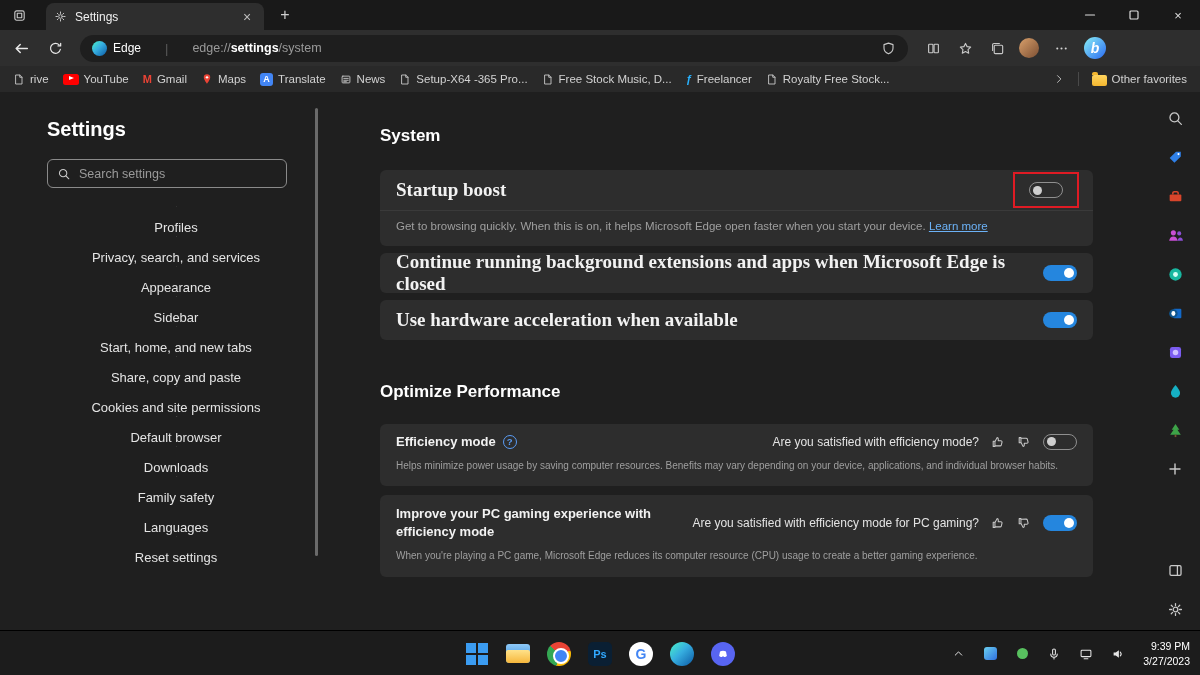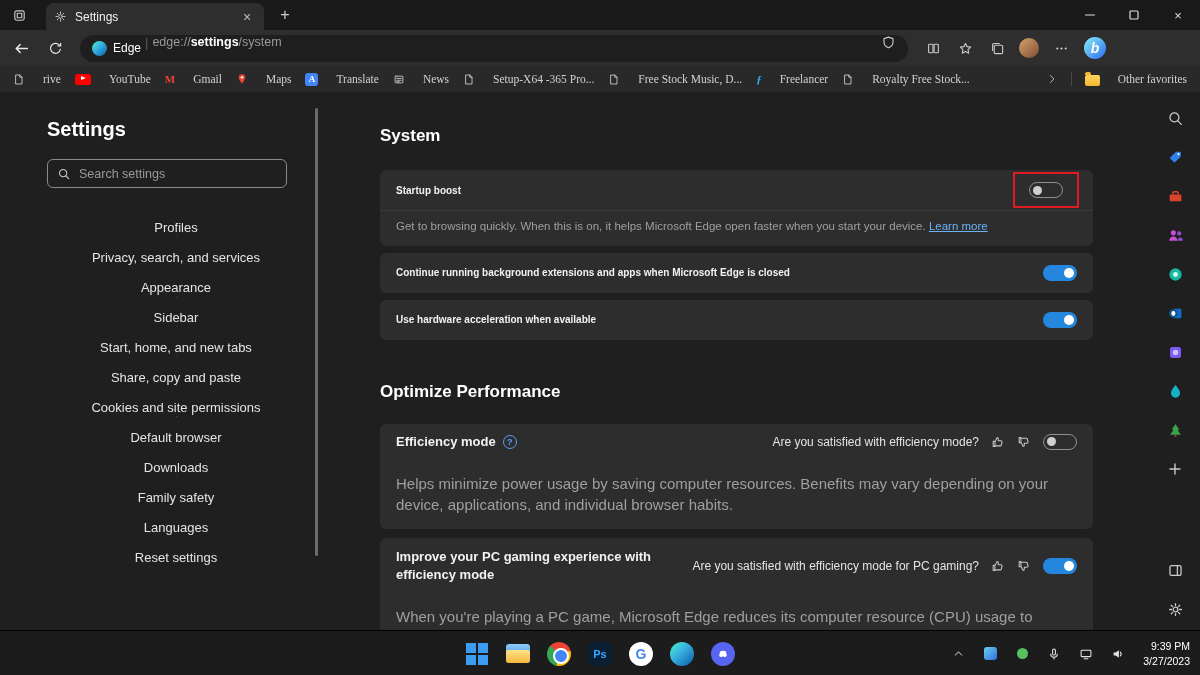--- a/index.html
+++ b/index.html
@@ -13,37 +13,37 @@
   .tab { margin-left:46px; width:218px; height:27px; background:#2e2e2e; border-radius:8px 8px 0 0; display:flex; align-items:center; padding:0 8px; gap:8px; }
   .tab-label { flex:1; font-size:12px; color:#f0f0f0; white-space:nowrap; overflow:hidden; }
   .tab-close { color:#bdbdbd; font-size:14px; width:18px; height:18px; display:flex; align-items:center; justify-content:center; border-radius:3px; }
   .newtab { margin-left:8px; margin-bottom:4px; width:26px; height:22px; color:#cfcfcf; font-size:16px; display:flex; align-items:center; justify-content:center; border-radius:4px; }
   .win-controls { margin-left:auto; display:flex; height:30px; align-self:flex-start; }
   .wbtn { width:44px; height:30px; display:flex; align-items:center; justify-content:center; color:#dddddd; font-size:13px; }
 
   
   .toolbar { height:36px; background:#2e2e2e; display:flex; align-items:center; padding:0 6px; gap:4px; }
   .navbtn { width:30px; height:28px; display:flex; align-items:center; justify-content:center; border-radius:4px; }
-  .addr { flex:1; max-width:828px; height:27px; margin:4px 6px; background:#1e1e1e; border-radius:14px; display:flex; padding:0 12px; gap:4px; }
+  .addr { flex:1; max-width:828px; height:27px; margin:4px 6px; background:#1e1e1e; border-radius:14px; display:flex; align-items:center; padding:0 12px; gap:24px; }
   .addr-brand { display:flex; align-items:center; gap:6px; font-size:12px; color:#ffffff; }
   .edge-logo { width:15px; height:15px; border-radius:50%; background:linear-gradient(135deg,#4af2c8 0%,#36aee0 45%,#0c59a4 100%); }
   .addr-sep { color:#5a5a5a; font-size:13px; }
   .url { font-size:12.5px; color:#9a9a9a; white-space:nowrap; }
   .url b { color:#ffffff; font-weight:700; }
   .addr-flex { flex:1; }
   .tool-right { display:flex; align-items:center; gap:2px; }
   .avatar { width:20px; height:20px; border-radius:50%; background:linear-gradient(135deg,#d9a06b,#7c4f33); }
   .bing-btn { width:34px; height:30px; display:flex; align-items:center; justify-content:center; }
   .bing-b { width:22px; height:22px; border-radius:50%; background:linear-gradient(135deg,#8af0f6,#2a6af2); color:#ffffff; font-weight:700; font-style:italic; font-size:14px; display:flex; align-items:center; justify-content:center; }
 
   
   .below { display:flex; height:564px; }
   .below-left { flex:1; display:flex; flex-direction:column; min-width:0; }
   .favbar { height:26px; background:#292929; display:flex; align-items:center; padding:0 6px; font-size:11.5px; color:#d2d2d2; white-space:nowrap; }
-  .fav { display:flex; align-items:center; gap:18px; padding:2px 7px; border-radius:4px;font-family:Liberation Serif, serif; }
+  .fav { display:flex; align-items:center; gap:5px; padding:2px 7px; border-radius:4px; }
   .yt { width:16px; height:11px; background:#f00; border-radius:2.5px; position:relative; }
   .yt::after { content:""; position:absolute; left:6px; top:2.75px; border-left:5px solid #fff; border-top:2.75px solid transparent; border-bottom:2.75px solid transparent; }
   .folder { width:15px; height:11px; background:linear-gradient(180deg,#ffd45e,#f3b62f); border-radius:2px; position:relative; margin-top:2px; }
   .folder::before { content:""; position:absolute; left:0; top:-2.5px; width:6px; height:3px; background:#f3b62f; border-radius:2px 2px 0 0; }
   .fav-spacer { flex:1; }
   .fav-divider { width:1px; height:14px; background:#4a4a4a; margin:0 6px; }
   .gicon { font-weight:700; font-size:11px; }
 
   
   .content { flex:1; display:flex; overflow:hidden; background:#1f1f1f; }
@@ -55,39 +55,39 @@
   .navlist { margin-top:18px; }
   .nav-item { margin-left:46px; width:244px; height:29px; margin-bottom:1px; display:flex; align-items:center; gap:13px; padding-left:16px; border-radius:4px; font-size:13px; color:#e4e4e4;flex-direction:column; }
   .nav-item.selected { background:#343434; }
   .nav-item.annotate { outline:2.5px solid #e01b24; }
   .nav-scrollbar { position:absolute; right:14px; top:16px; width:3px; height:448px; background:#6a6a6a; border-radius:2px; }
 
   .main { flex:1; padding:34px 57px 0 48px; min-width:0; }
   .sec-h { font-size:17px; font-weight:700; color:#ffffff; }
   .card { background:#2d2d2d; border-radius:6px; }
   .card-row { height:40px; display:flex; align-items:center; padding:0 16px; gap:10px; }
-  .card-title { flex:1; font-size:10px; font-weight:700; color:#f2f2f2; }
+  .card-title { flex:1; font-size:19px; font-weight:700; color:#f2f2f2;font-family:Liberation Serif, serif; }
   .card-desc { border-top:1px solid #3a3a3a; padding:7px 16px 11px; font-size:11.5px; color:#9f9f9f; line-height:1.45; }
   .row-card { margin-top:7px; }
   .startup-card { margin-top:24px; }
   .link { color:#6cb2f7; text-decoration:underline; cursor:pointer; }
   .toggle { width:34px; height:16px; border-radius:9px; position:relative; flex-shrink:0; }
   .toggle.off { border:1px solid #8f8f8f; background:transparent; }
   .toggle.off::after { content:""; position:absolute; left:3px; top:2.5px; width:9px; height:9px; border-radius:50%; background:#cfcfcf; }
   .toggle.on { background:#2586de; }
   .toggle.on::after { content:""; position:absolute; right:3px; top:3px; width:10px; height:10px; border-radius:50%; background:#ffffff; }
   .redbox { outline:2.5px solid #e01b24; padding:8px 14px; display:flex; align-items:center; }
   .opt-h { margin-top:42px; }
   .eff-card { margin-top:22px; padding:10px 16px 13px; }
   .eff-row { display:flex; align-items:center; gap:10px; }
   .eff-title { font-size:13px; font-weight:700; color:#f2f2f2; display:flex; align-items:center; gap:7px; }
   .help { width:14px; height:14px; border:1.2px solid #5a9cf5; color:#5a9cf5; border-radius:50%; font-size:9.5px; display:flex; align-items:center; justify-content:center; font-weight:700; }
   .eff-right { margin-left:auto; display:flex; align-items:center; gap:12px; }
   .question { font-size:12px; color:#e3e3e3; }
-  .eff-desc { margin-top:23px; font-size:15px; color:#9f9f9f; line-height:1.45; }
+  .eff-desc { margin-top:9px; font-size:10px; color:#9f9f9f; line-height:1.45; }
   .game-card { margin-top:9px; padding:10px 16px 13px; }
   .game-title { width:280px; font-size:13px; font-weight:700; color:#f2f2f2; line-height:1.35; }
 
   
   .rightbar { width:50px; flex-shrink:0; background:#1f1f1f; display:flex; flex-direction:column; align-items:center; padding-top:8px; }
   .rb-btn { width:36px; height:36px; display:flex; align-items:center; justify-content:center; border-radius:6px; margin-bottom:3px; }
   .rb-gap { flex:1; }
 
   
   .taskbar { position:absolute; left:0; bottom:0; width:1200px; height:45px; background:#1c1c1c; border-top:1px solid #000; }

